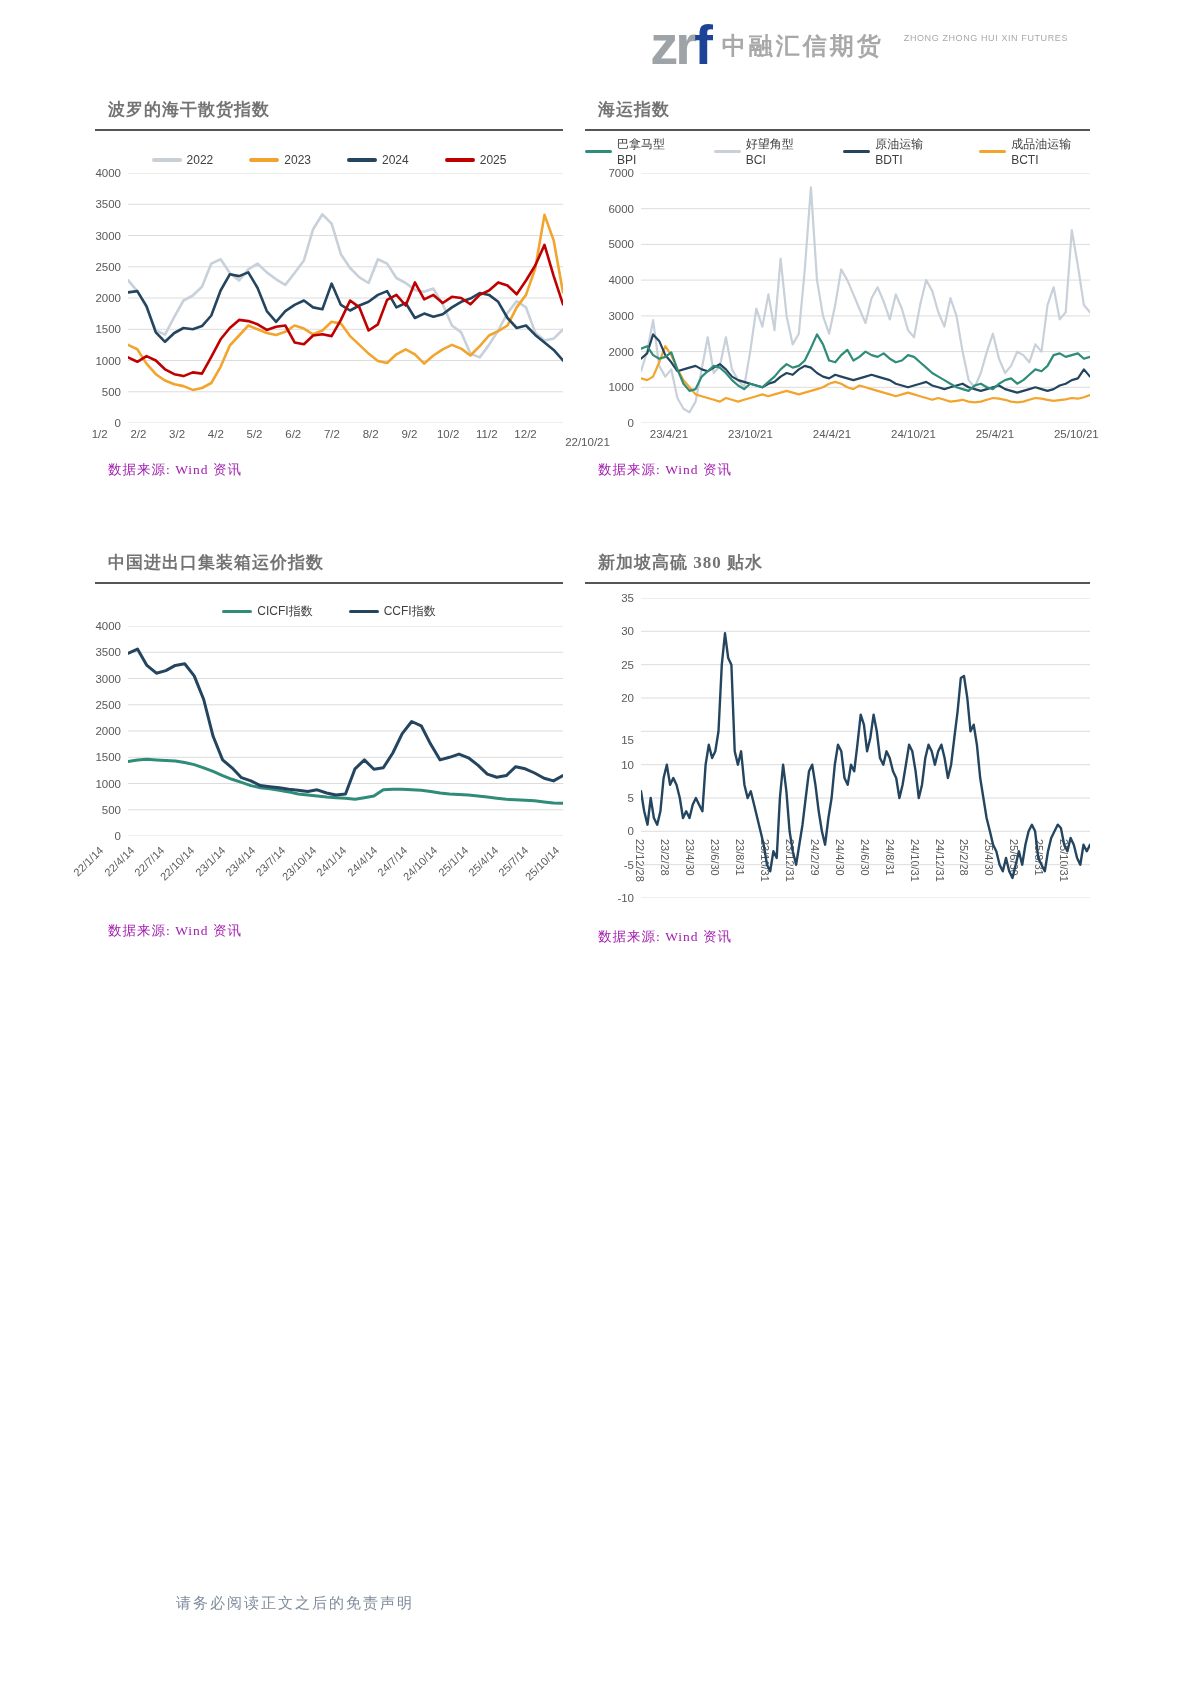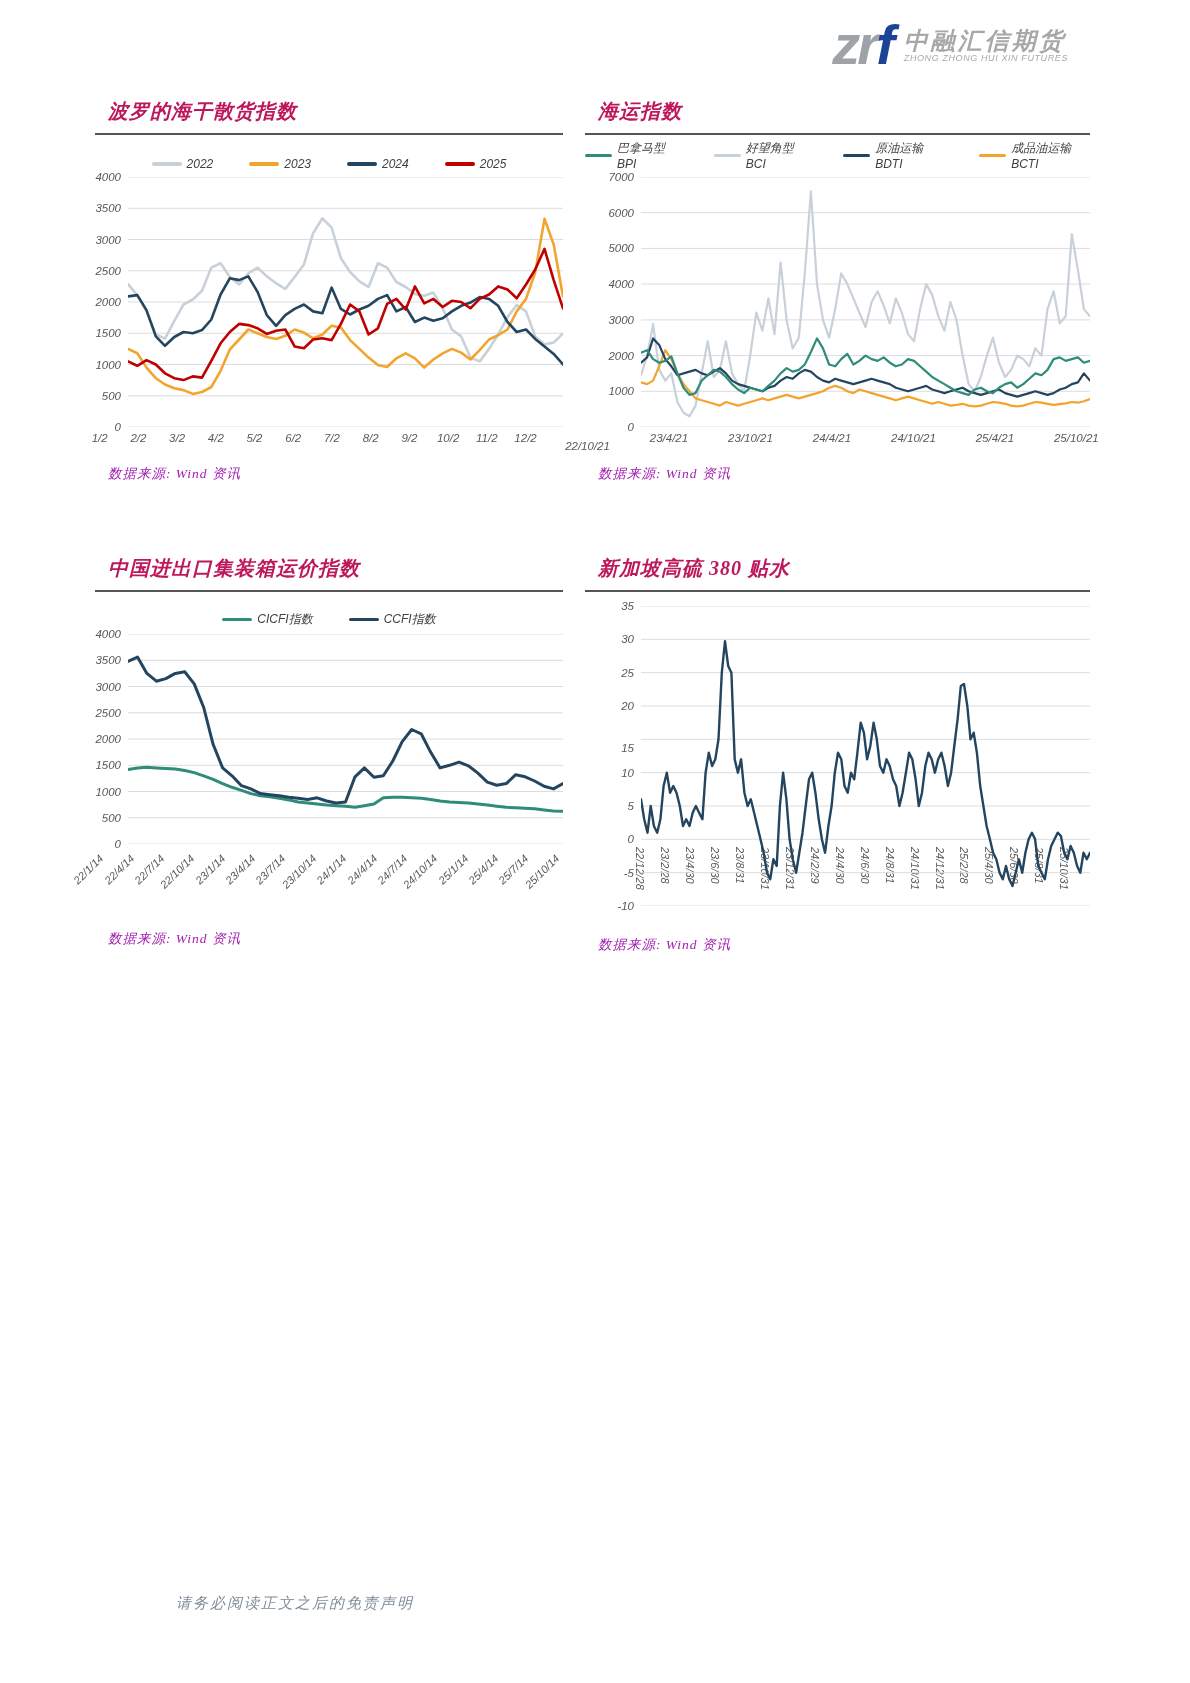--- a/index.html
+++ b/index.html
@@ -1,29 +1,29 @@
 <!DOCTYPE html>
 <html><head>
 <meta charset="utf-8">
 <style>
   html,body{margin:0;padding:0;background:#fff;}
   .page{position:relative;width:1190px;height:1683px;background:#ffffff;overflow:hidden;
-        font-family:"Liberation Sans",sans-serif;font-style:italic;}
+        font-family:"Liberation Sans",sans-serif;}
   
   .logo{position:absolute;top:20px;right:122px;display:flex;align-items:center;gap:12px;}
   .logo-mark{font-weight:bold;font-size:56px;line-height:0.9;letter-spacing:-3px;}
   .logo-mark .zr{color:#9EA3A8;}
   .logo-mark .f{color:#1C4396;}
-  .logo-names{display:flex;flex-direction:column;gap:0;}
+  .logo-names{display:flex;flex-direction:row;gap:20px;}
   .logo-cn{font-size:24px;font-weight:bold;color:#A8A8A8;letter-spacing:3px;line-height:1.05;}
   .logo-en{font-size:9px;color:#A8A8A8;letter-spacing:0.6px;}
   
   .grid{position:absolute;left:95px;top:98px;display:grid;grid-template-columns:468px 505px;
         column-gap:22px;row-gap:72px;}
-  .chart-title{font-family:"Liberation Serif",serif;font-size:20px;font-weight:bold;color:#be185d;
+  .chart-title{font-family:"Liberation Serif",serif;font-size:17px;font-weight:bold;color:#737373;
         padding-left:13px;letter-spacing:1px;margin:0 0 8px 0;}
   .rule{border-bottom:2px solid #555;}
   .legend{display:flex;justify-content:center;align-items:flex-end;gap:36px;height:32px;margin-top:4px;}
   .legend-item{display:flex;align-items:center;gap:5px;font-size:12px;color:#404040;}
   .swatch{width:30px;height:3.5px;border-radius:2px;display:inline-block;}
   .plot-row{display:flex;margin-top:6px;}
   .c4 .plot-row{margin-top:14px;}
   .yaxis{position:relative;flex:none;}
   .ytick{position:absolute;right:7px;transform:translateY(-50%);font-size:11.5px;color:#595959;white-space:nowrap;}
   .plotarea{position:relative;flex:1;}

